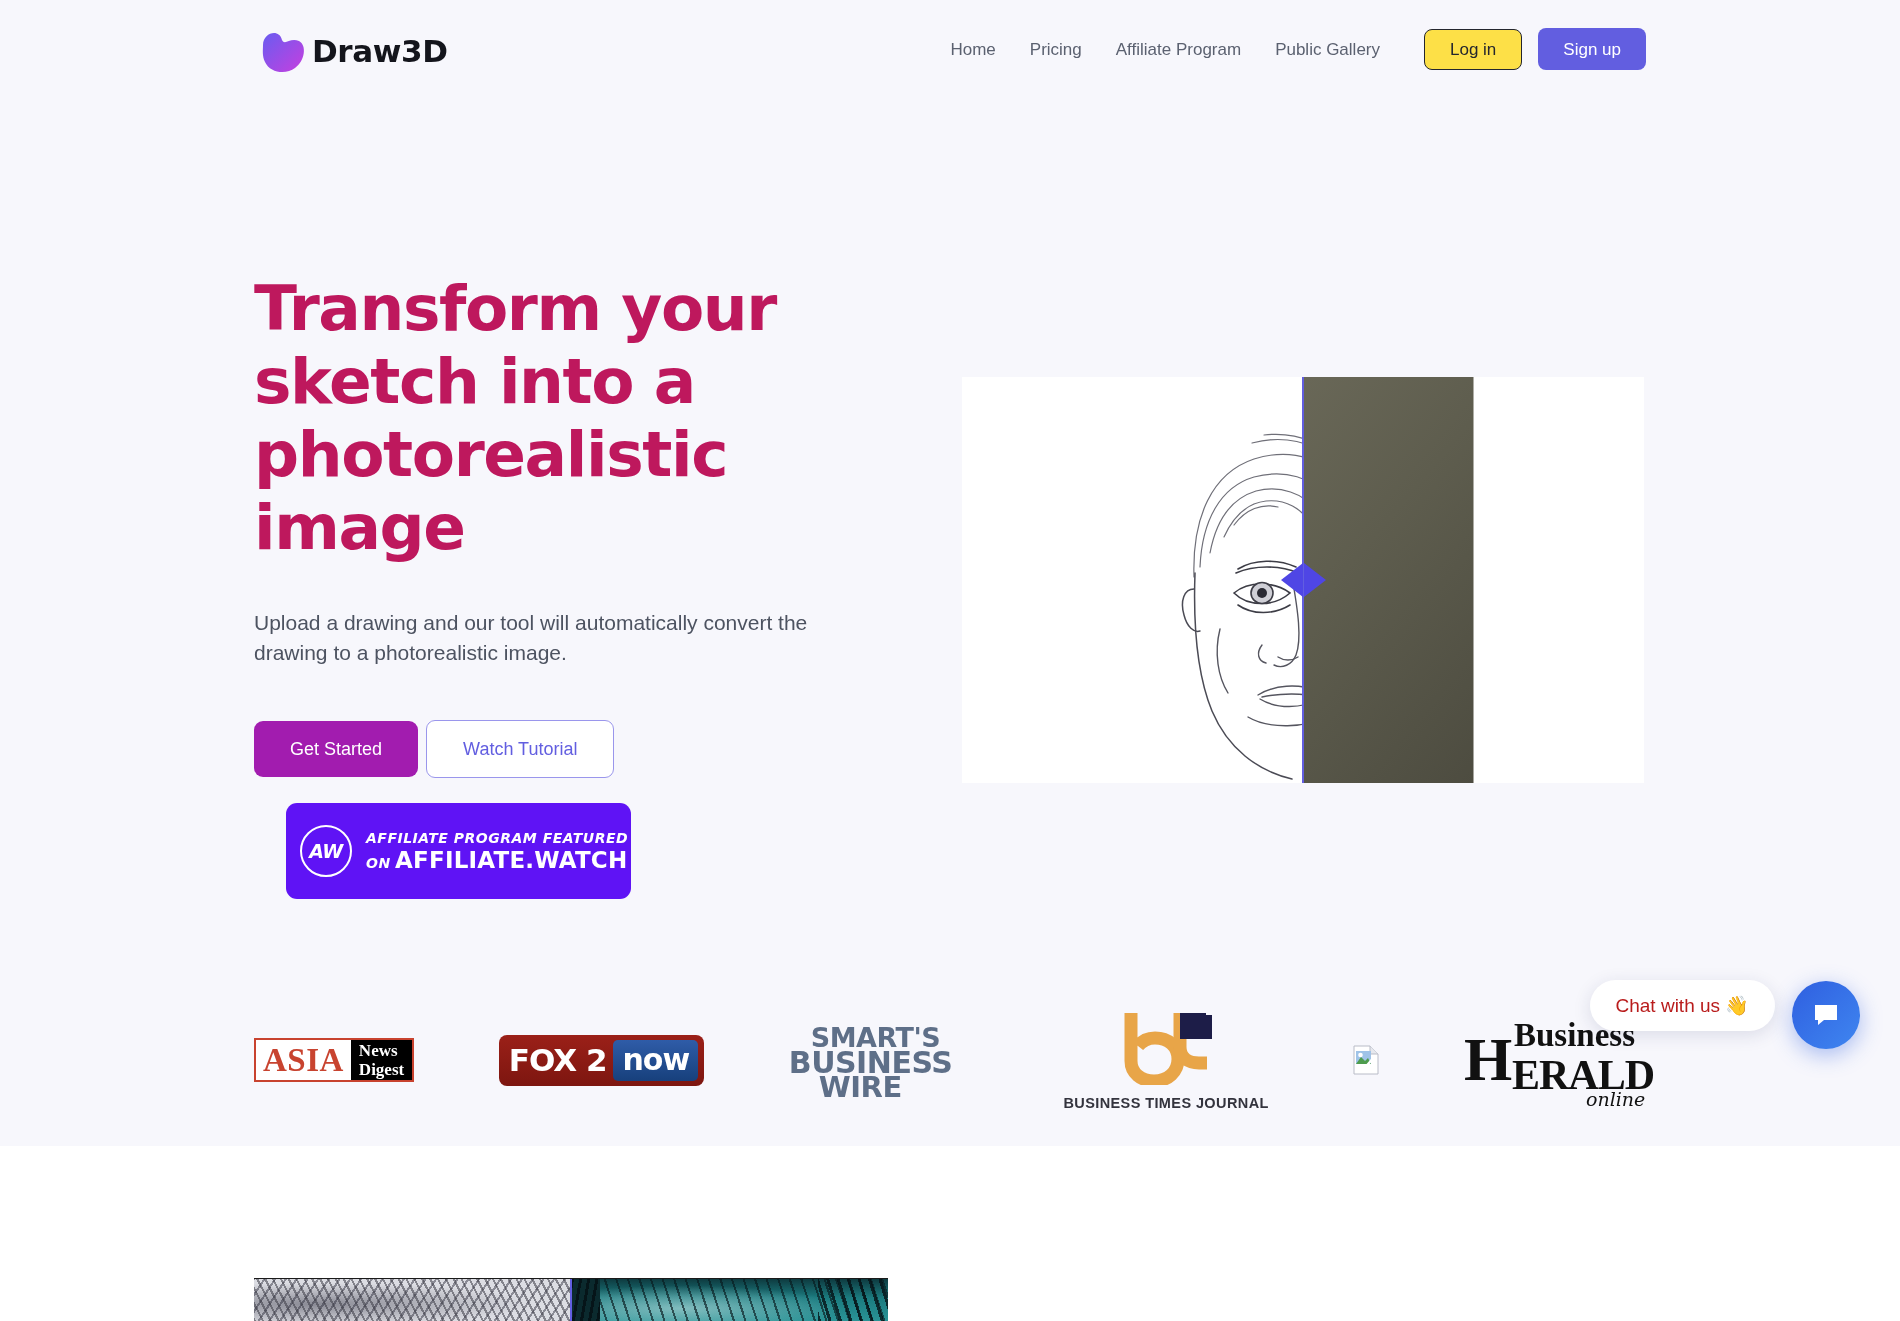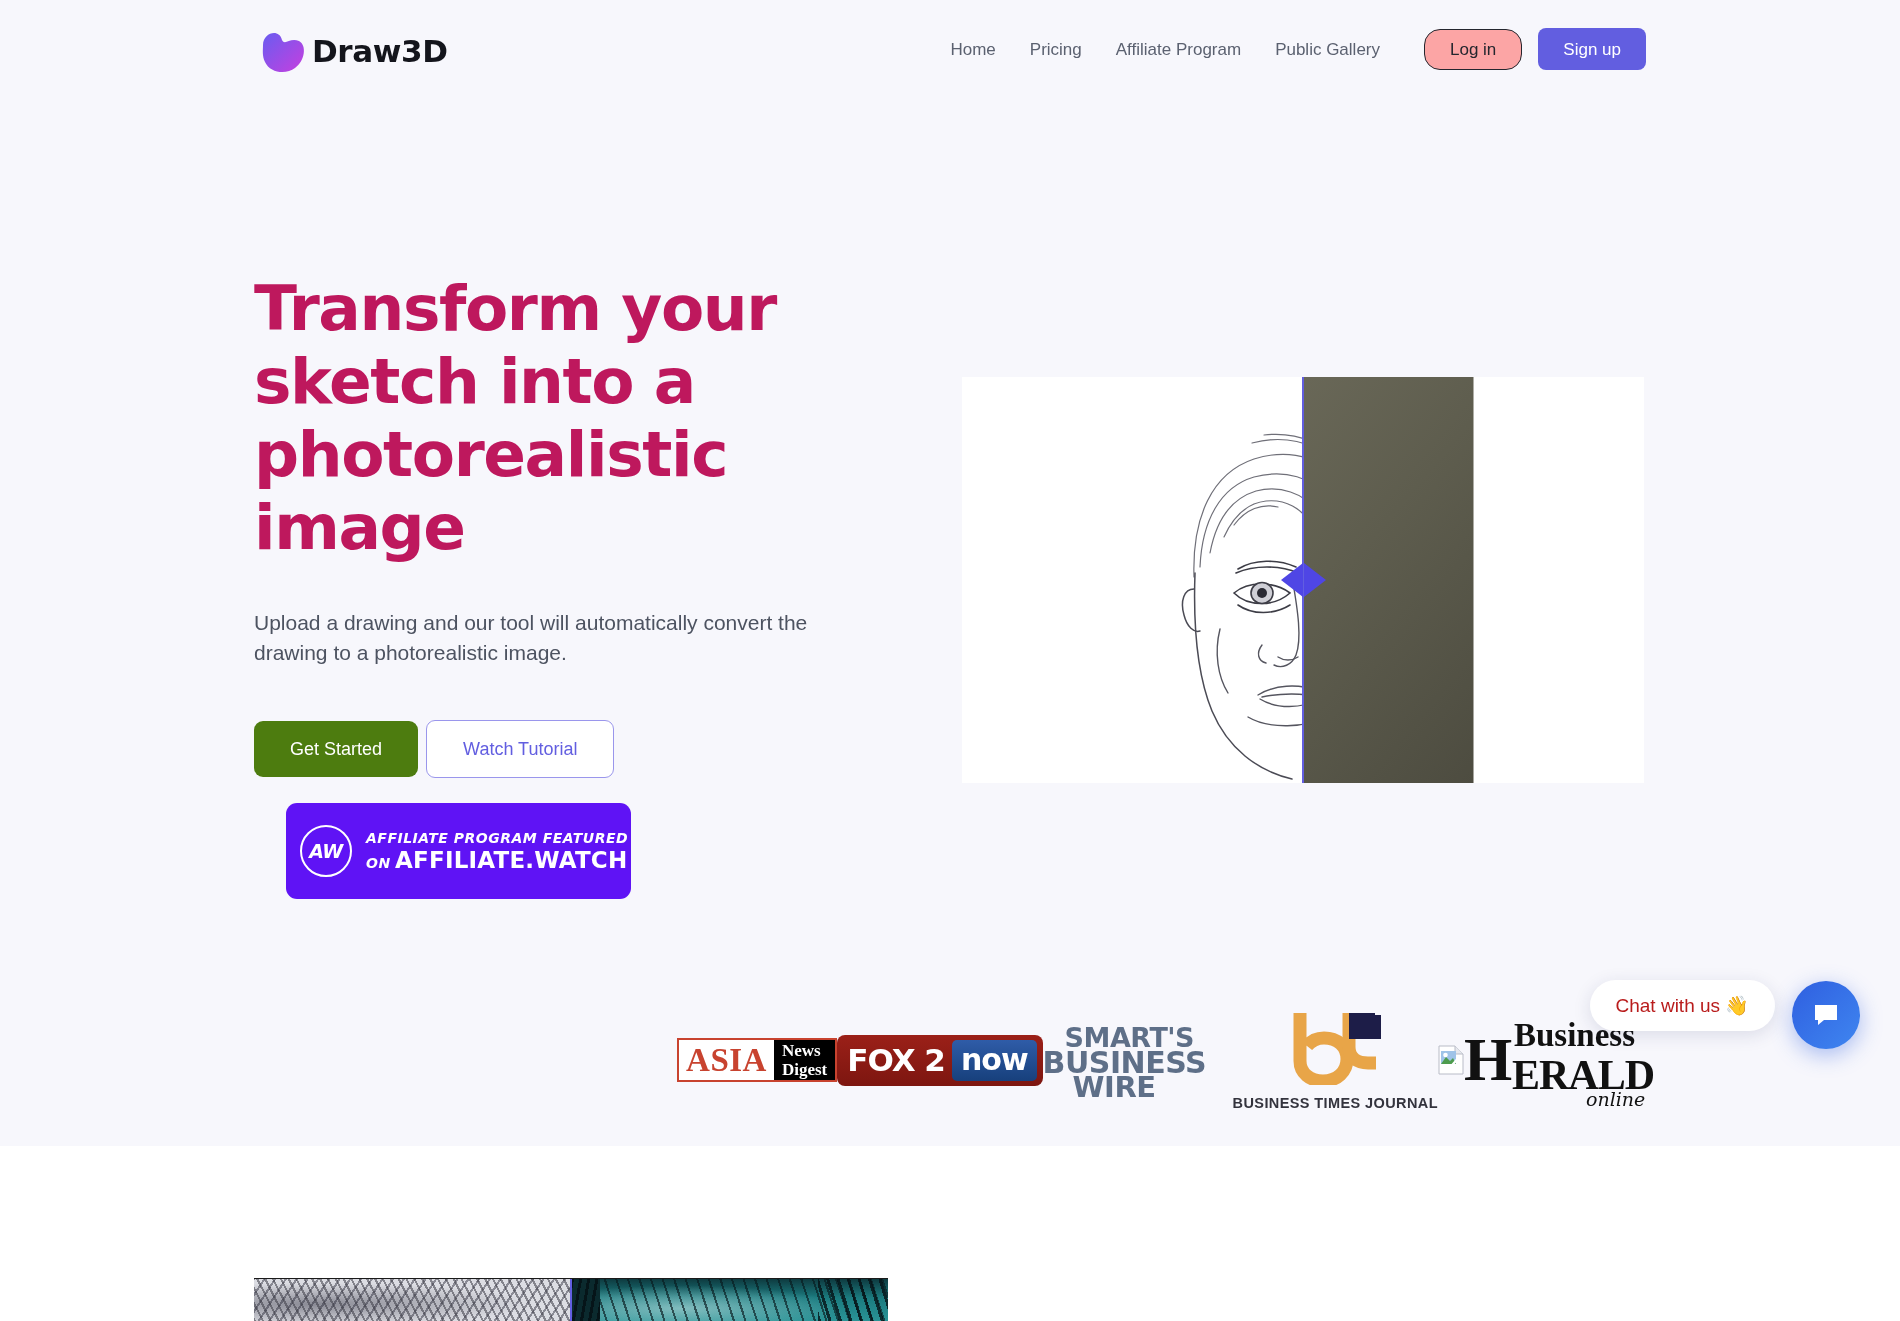--- a/index.html
+++ b/index.html
@@ -64,22 +64,22 @@
     color: #5b6170;
     text-decoration: none;
     padding: 0 17px;
     line-height: 1;
     white-space: nowrap;
   }
   .nav-link:first-child { padding-left: 0; }
   .btn-login {
     margin-left: 27px;
     border: 1.6px solid #24262e;
-    border-radius: 16px;
-    background: #fca5a5;
+    border-radius: 8px;
+    background: #fde047;
     color: #24262e;
     font-size: 17px;
     padding: 11px 25px;
     line-height: 1;
     cursor: pointer;
     font-family: "Liberation Sans", sans-serif;
     white-space: nowrap;
   }
   .btn-signup {
     margin-left: 16px;
@@ -116,21 +116,21 @@
     color: #4d5361;
     max-width: 580px;
   }
   .hero-actions {
     margin-top: 52px;
     display: flex;
     align-items: center;
     gap: 8px;
   }
   .btn-primary {
-    background: #4d7c0f;
+    background: #a21caf;
     color: #ffffff;
     border: none;
     border-radius: 9px;
     font-size: 18px;
     padding: 19px 36px;
     line-height: 1;
     cursor: pointer;
     font-family: "Liberation Sans", sans-serif;
   }
   .btn-outline {
@@ -238,21 +238,21 @@
   }
 
   
   .press {
     position: absolute;
     left: 254px; top: 1000px;
     width: 1400px;
     height: 120px;
     display: flex;
     align-items: center;
-    justify-content: flex-end;
+    justify-content: space-between;
   }
   .press-item {
     display: flex;
     align-items: center;
     justify-content: center;
     height: 110px;
   }
 
   .logo-asia {
     border: 2.5px solid #c8432f;

